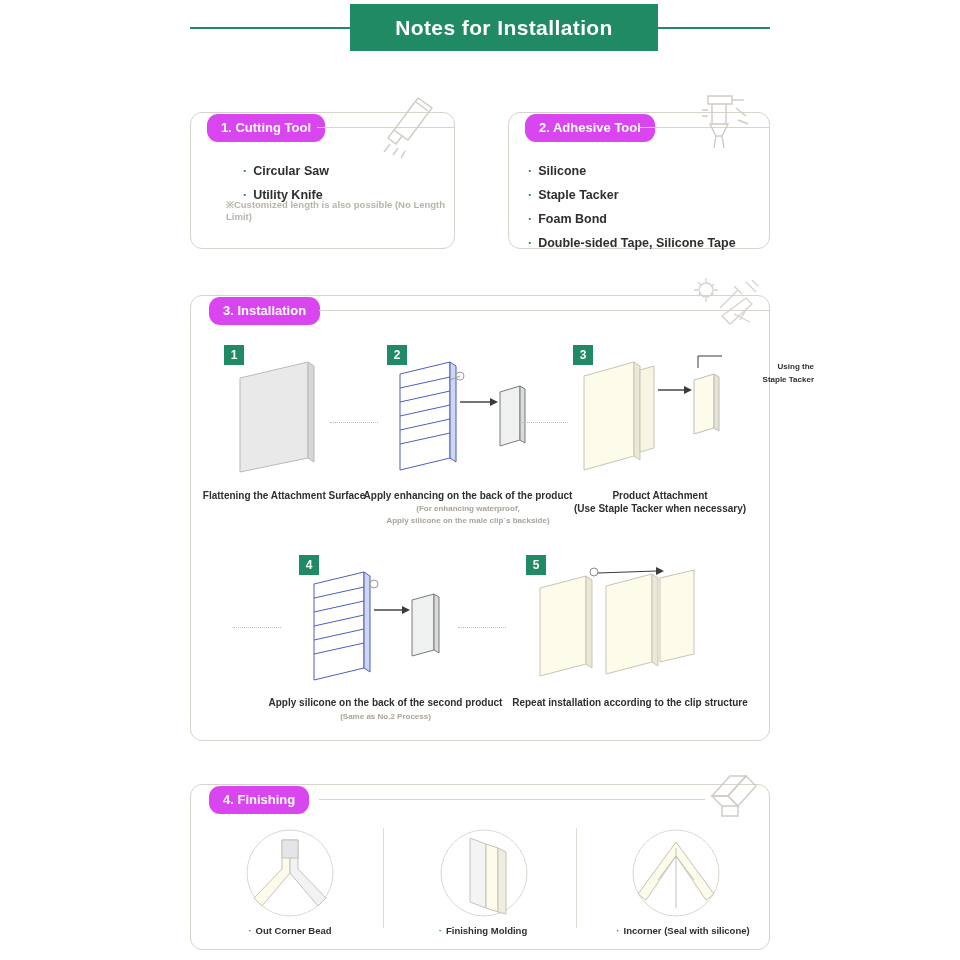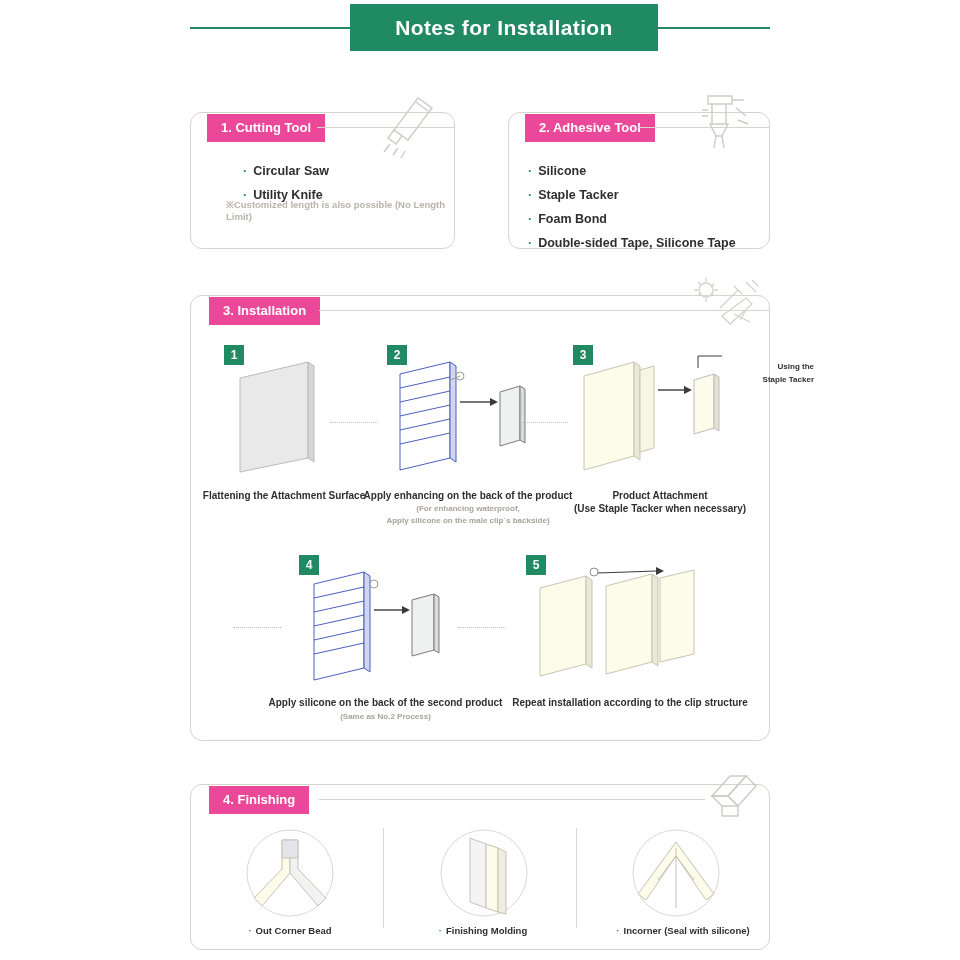--- a/index.html
+++ b/index.html
@@ -32,26 +32,27 @@
     border:1px solid #d8d3cb;
     border-radius:12px;
     background:#ffffff;
     box-sizing:border-box;
   }
   .card-rule{
     position:absolute;height:1px;background:#d8d3cb;
   }
   .tag{
     position:absolute;
-    background:#ec4899;
+    background:#d946ef;
     color:#ffffff;
     font-size:13px;font-weight:bold;
     padding:6px 14px 7px 14px;
     box-sizing:border-box;
     white-space:nowrap;
+    border-radius:11px;
   }
   .bullets{
     position:absolute;
     font-size:12.5px;
     font-weight:bold;
     color:#2f2f2f;
     line-height:18px;
   }
   .bullets li{list-style:none;margin:0 0 6px 0;padding:0;}
   .bullets ul{margin:0;padding:0;}

